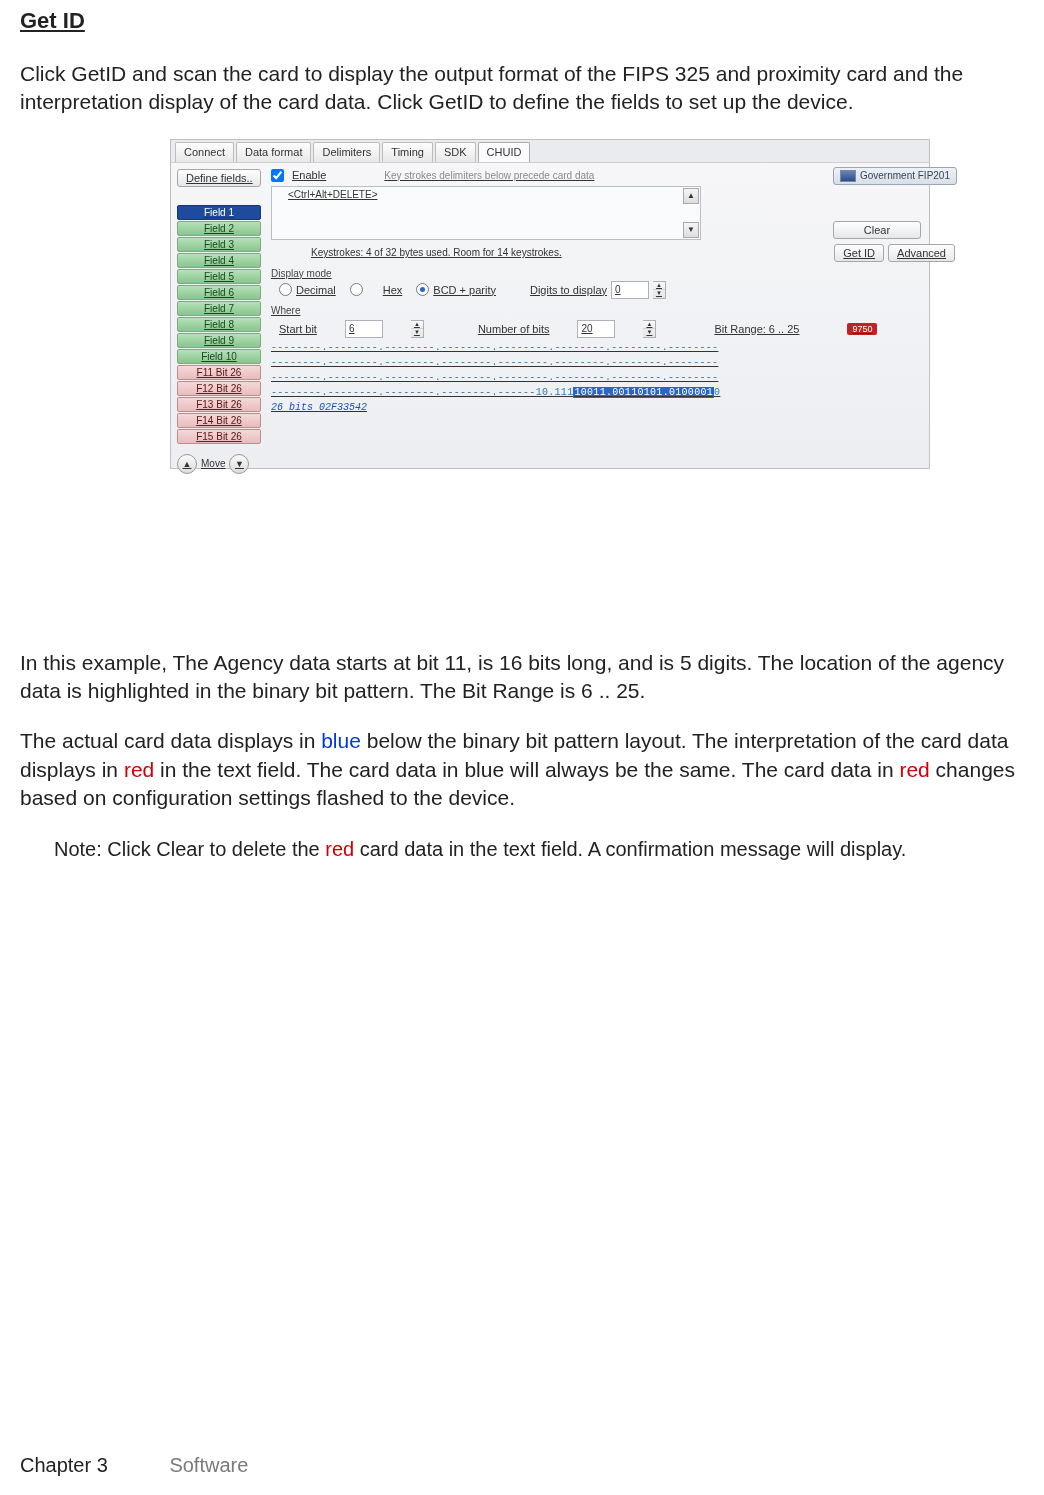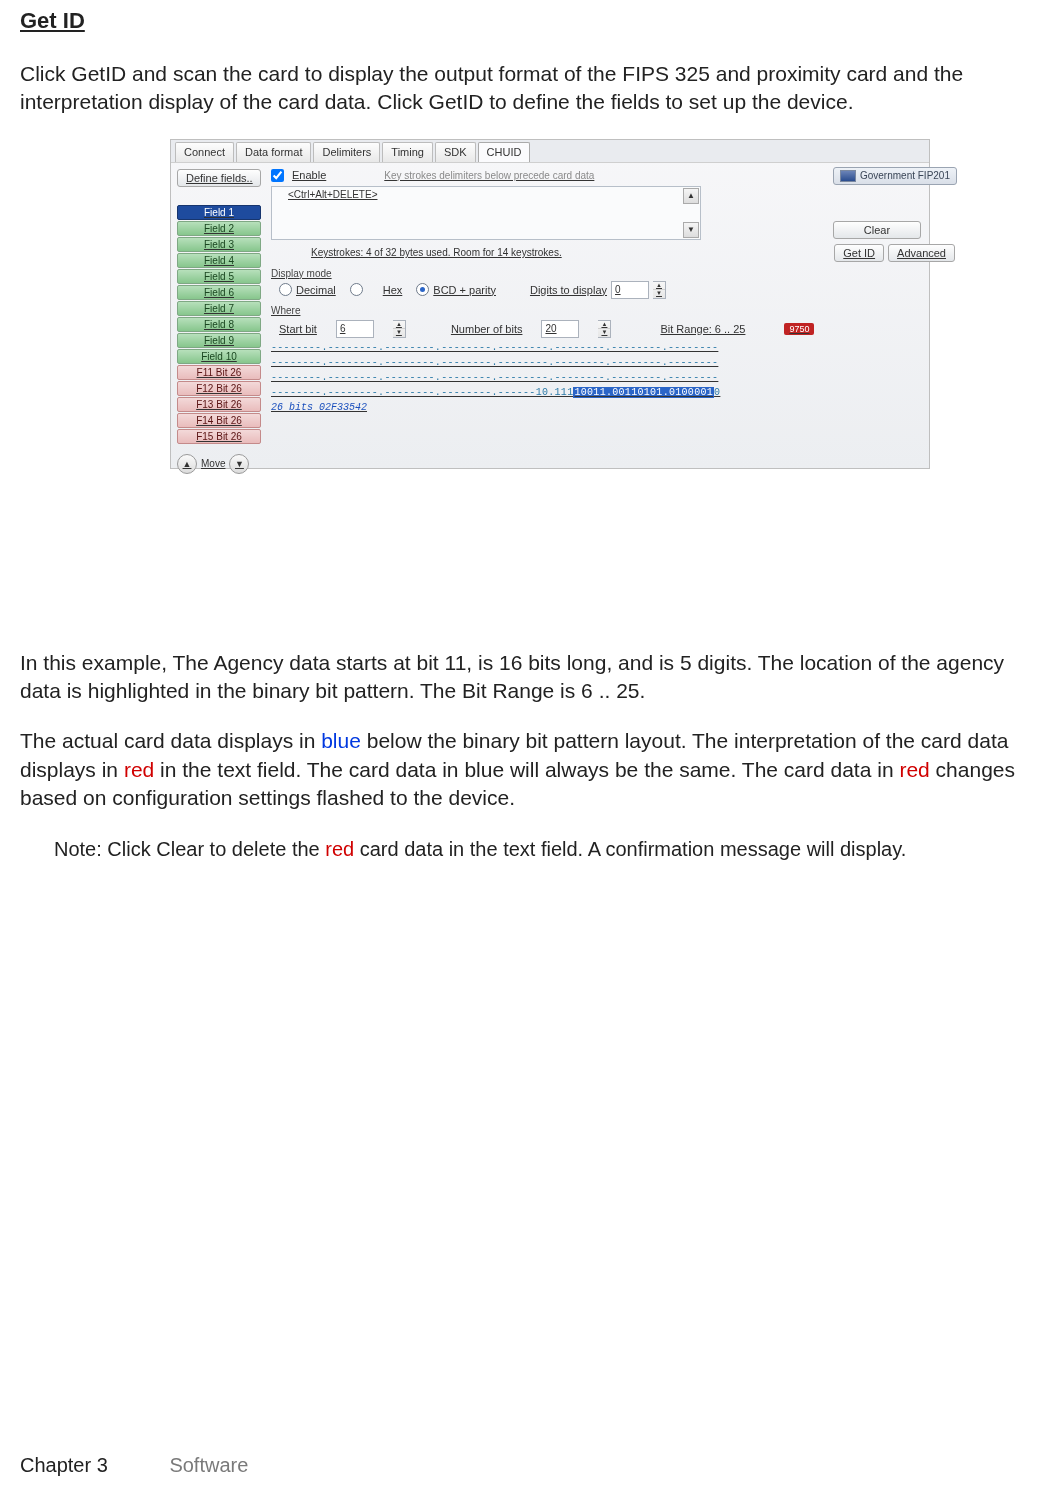--- a/index.html
+++ b/index.html
@@ -172,21 +172,21 @@
     width:30px; height:16px; border:1px solid #abb2bc; background:#fff; padding:0 3px;
     display:inline-flex; align-items:center; font-size:10px;
   }
   .spin {
     width:12px; height:16px; border:1px solid #abb2bc; border-left:none;
     background:linear-gradient(#f7f7f7,#e6e6e6);
     display:flex; flex-direction:column;
   }
   .spin div{flex:1; font-size:6px; text-align:center; line-height:7px; border-bottom:1px solid #cfcfcf;}
   .spin div:last-child{border-bottom:none;}
-  .where-row { gap:19px; margin:4px 0 2px 0;}
+  .where-row { gap:28px; margin:4px 0 2px 0;}
   .red-flag {
     background:#c02323; color:#fff; font-size:9px; padding:1px 5px; border-radius:2px;
   }
   .bits-area {
     border-top: none;
     margin-top:2px;
     font-family: "Courier New", monospace;
     font-size:10px;
     color:#2c7aa8;
     line-height:1.5;

